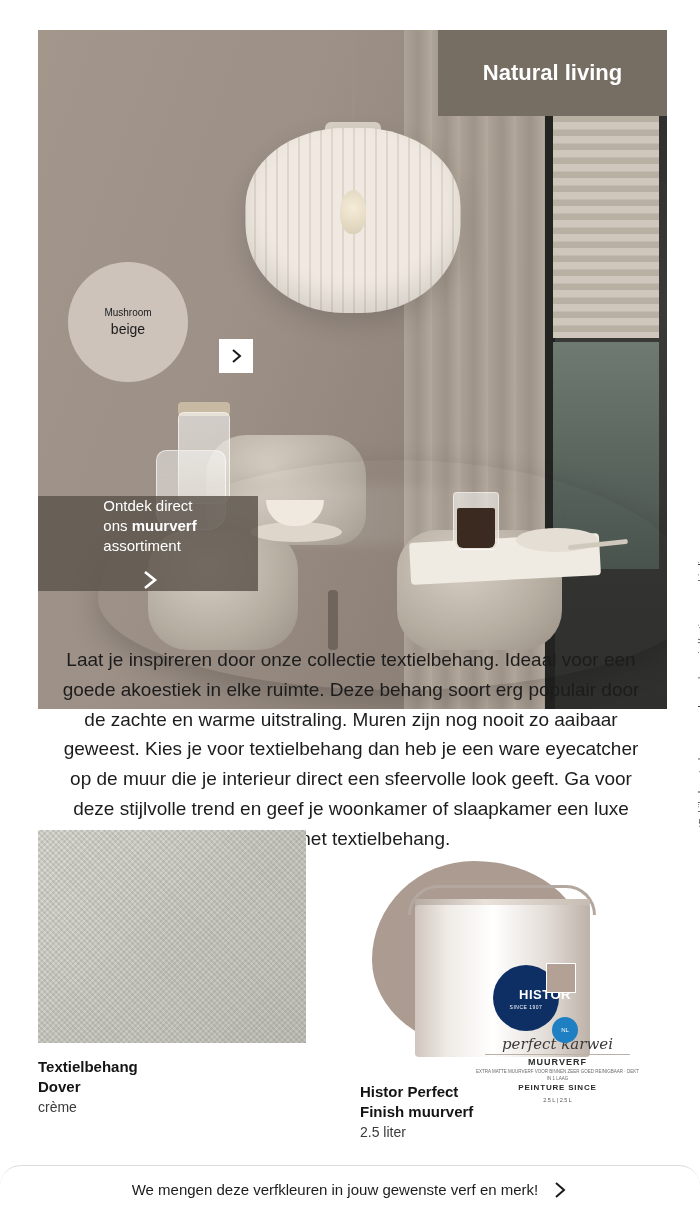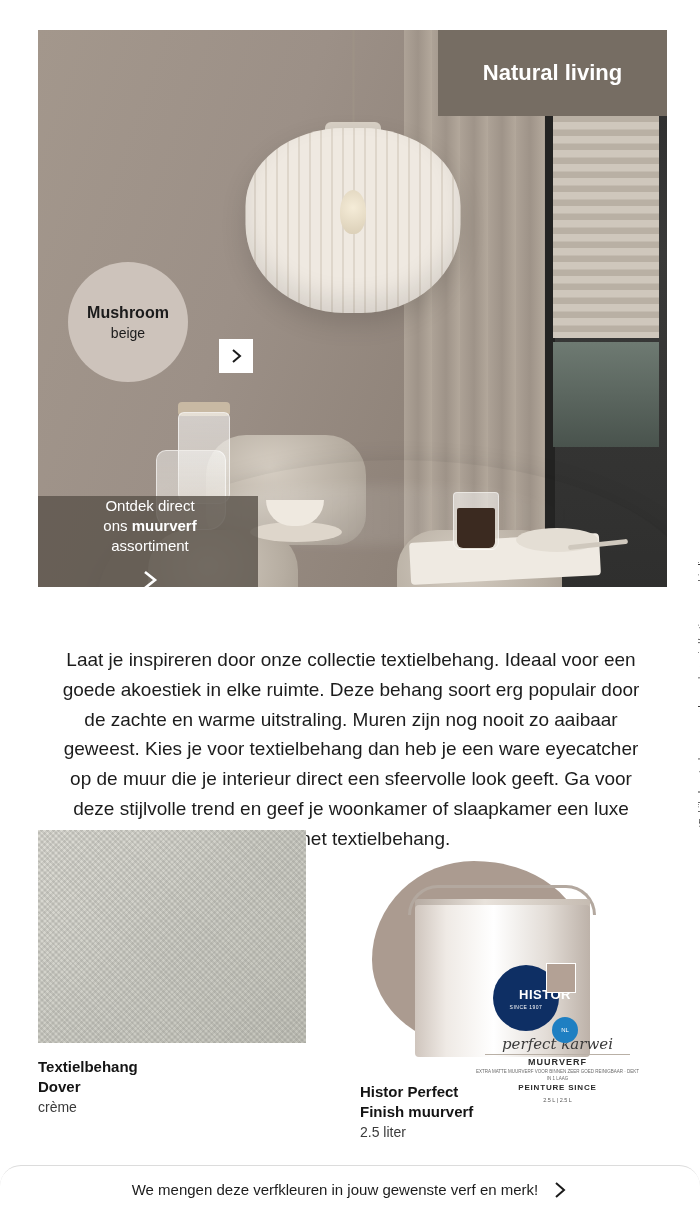--- a/index.html
+++ b/index.html
@@ -16,24 +16,23 @@
     height: 1213px;
     background: #ffffff;
   }
 
   
   .hero {
     position: absolute;
     left: 38px;
     top: 30px;
     width: 629px;
-    height: 557px;
+    height: 679px;
     overflow: hidden;
     background: #0f172a;
-    text-align: center;
   }
   
   .wall {
     position: absolute; inset: 0;
     background: linear-gradient(110deg,#a3978c 0%, #9c9087 35%, #8f8379 65%, #7e736b 100%);
   }
   
   .curtain {
     position: absolute; right: 120px; top: 0; width: 140px; height: 100%;
     background: repeating-linear-gradient(90deg,
@@ -166,21 +165,21 @@
   }
   .swatch {
     position: absolute;
     left: 30px; top: 232px;
     width: 120px; height: 120px;
     border-radius: 50%;
     background: #cdc3bb;
     display: flex; flex-direction: column; align-items: center; justify-content: center;
     color: #1b1b1b;
   }
-  .swatch .name { font-size: 16px; font-weight: bold; line-height: 1.2; }
+  .swatch .name { font-size: 10px; font-weight: normal; line-height: 1.2; }
   .swatch .sub { font-size: 14px; margin-top: 2px; }
 
   .arrow-box {
     position: absolute;
     left: 181px; top: 309px;
     width: 34px; height: 34px;
     background: #ffffff;
     display: flex; align-items: center; justify-content: center;
   }
   .arrow-box svg { display: block; }

